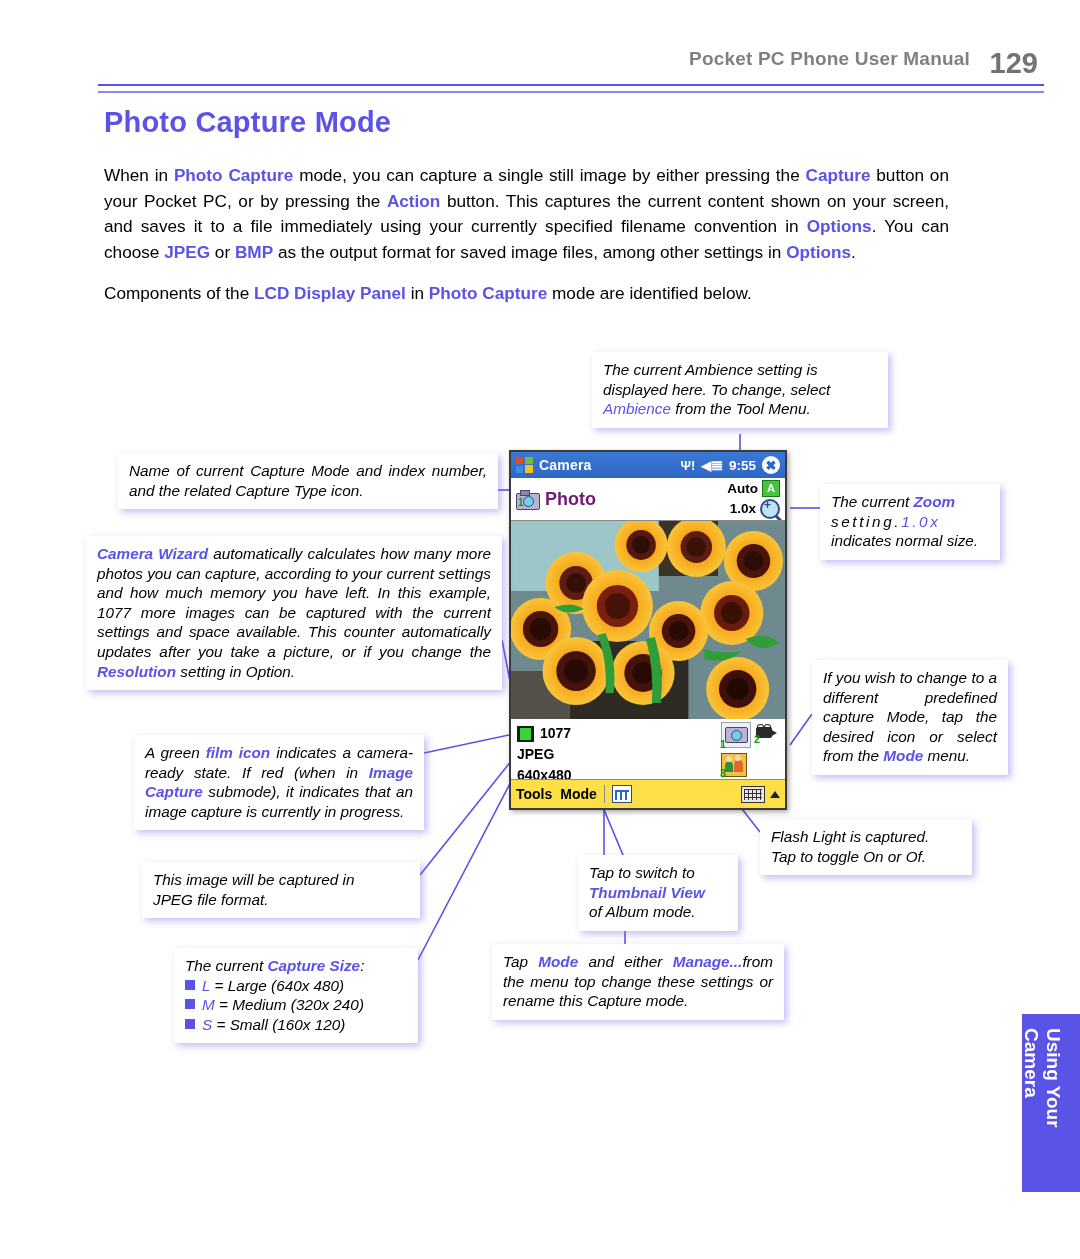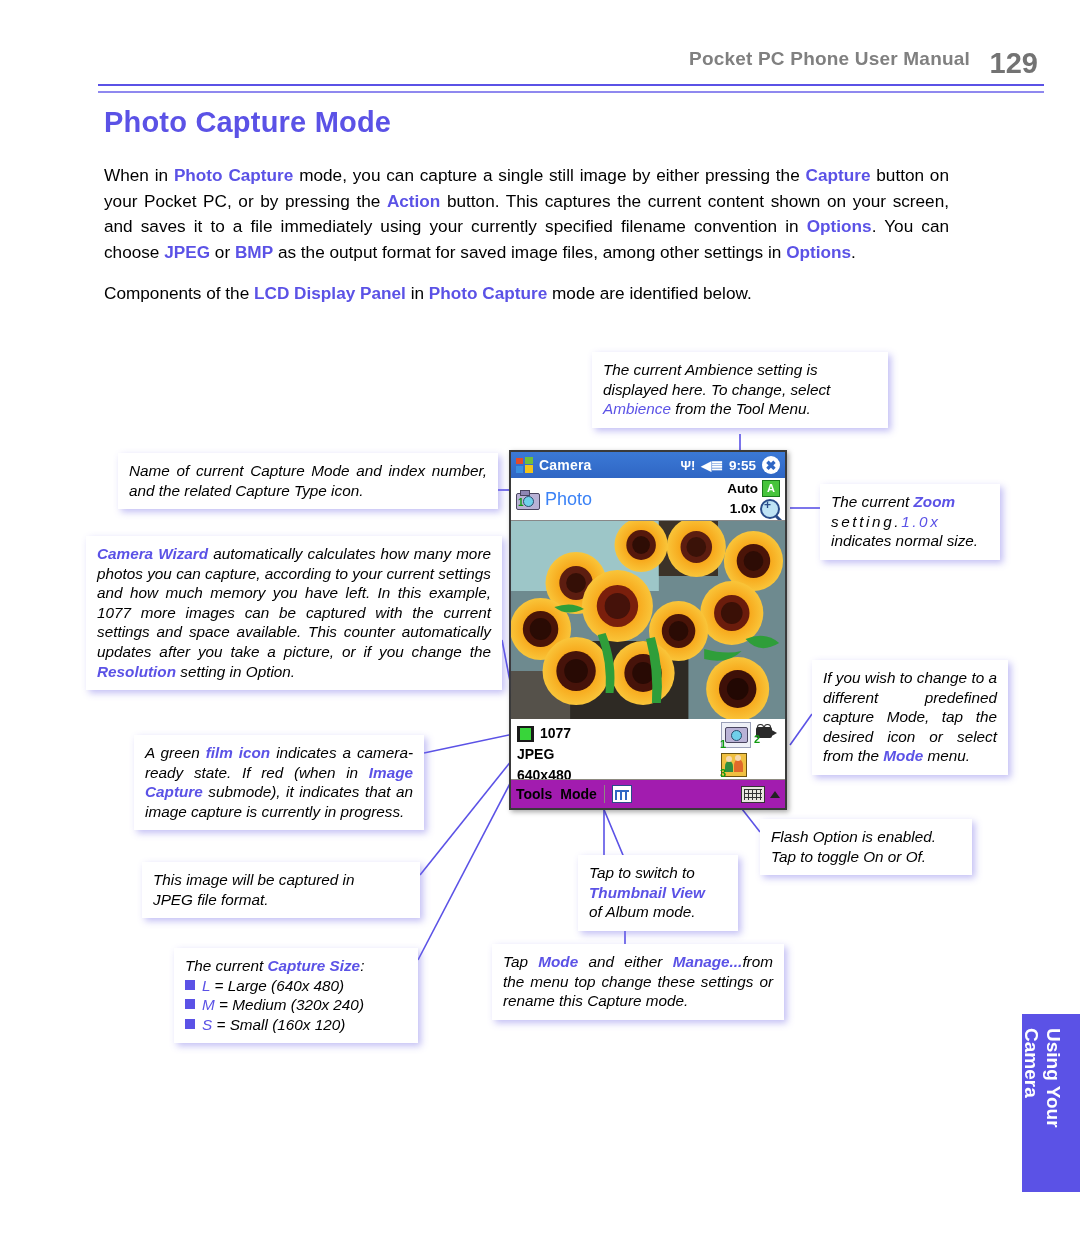--- a/index.html
+++ b/index.html
@@ -119,21 +119,21 @@
   }
   .camicon{
     width:24px;height:20px;position:relative;flex:0 0 auto;margin-right:6px;
   }
   .camicon .body{position:absolute;left:1px;top:4px;width:22px;height:15px;background:#b9b2d6;border:1px solid #4a4560;border-radius:2px;}
   .camicon .lens{position:absolute;left:8px;top:7px;width:9px;height:9px;border-radius:50%;background:#6fd0ea;border:1px solid #2b4d6e;}
   .camicon .top{position:absolute;left:5px;top:1px;width:8px;height:4px;background:#8e86b4;border:1px solid #4a4560;}
   .modeidx{
     position:absolute;left:3px;bottom:1px;font-size:10px;font-weight:bold;color:#119911;
   }
-  .modename{font-size:18px;font-weight:normal;color:#3b82f6;flex:1 1 auto;}
+  .modename{font-size:18px;font-weight:bold;color:#701a75;flex:1 1 auto;}
   .rightstack{display:flex;flex-direction:column;align-items:flex-end;gap:2px;}
   .rline{display:flex;align-items:center;gap:4px;font-size:13.5px;font-weight:bold;color:#000;}
   .abadge{
     width:16px;height:15px;background:#46c43c;border:1px solid #17791a;
     color:#fff;font-size:11px;font-weight:bold;display:flex;align-items:center;justify-content:center;
   }
   .zbadge{
     width:16px;height:16px;border-radius:50%;border:2px solid #2a4c8a;background:#bfe3f5;
     position:relative;
   }
@@ -168,21 +168,21 @@
   .mi2 .r1{position:absolute;left:1px;top:0;width:5px;height:4px;border:1px solid #2a2a2a;border-radius:50%;}
   .mi2 .r2{position:absolute;left:8px;top:0;width:5px;height:4px;border:1px solid #2a2a2a;border-radius:50%;}
   .mi3{left:12px;top:31px;width:24px;height:22px;background:#f0c040;border:1px solid #6b5310;}
   .mi3 .p1{position:absolute;left:3px;top:7px;width:8px;height:11px;border-radius:50% 50% 0 0;background:#2f8f3f;}
   .mi3 .p2{position:absolute;left:12px;top:5px;width:9px;height:13px;border-radius:50% 50% 0 0;background:#e06a2a;}
   .mi3 .h1{position:absolute;left:4px;top:2px;width:6px;height:6px;border-radius:50%;background:#f6d9b0;}
   .mi3 .h2{position:absolute;left:13px;top:1px;width:6px;height:6px;border-radius:50%;background:#f6d9b0;}
 
   .toolbar{
     position:absolute;left:0;right:0;bottom:0;height:28px;
-    background:#a21caf;border-top:1px solid #8d8a80;
+    background:#fde047;border-top:1px solid #8d8a80;
     display:flex;align-items:center;padding:0 5px;
     font-size:14px;font-weight:bold;color:#000;
   }
   .tb-sep{width:1px;height:18px;background:#8d8a80;margin:0 7px;}
   .gridicon{
     width:18px;height:16px;background:#fff;border:1px solid #2a4c8a;position:relative;
   }
   .gridicon:after{
     content:"";position:absolute;left:2px;top:4px;right:2px;bottom:2px;
     background:
@@ -465,21 +465,21 @@
     <span>The current </span><span class="kwb">Zoom</span>
     <span class="track">setting.</span><span class="kwn track">1.0x</span>
     <span>indicates normal size.</span>
   </div>
 
   <div class="callout just" id="c-mode">
     <span>If you wish to change to a different predefined capture Mode, tap the desired icon or select from the </span><span class="kwb">Mode</span><span> menu.</span>
   </div>
 
   <div class="callout" id="c-flash">
-    <div>Flash Option is enabled.</div>
+    <div>Flash Light is captured.</div>
     <div>Tap to toggle On or Of.</div>
   </div>
 
   <div class="sidetab">
     <span>Using Your</span>
     <span class="l2">Camera</span>
   </div>
 
 </div>
 

